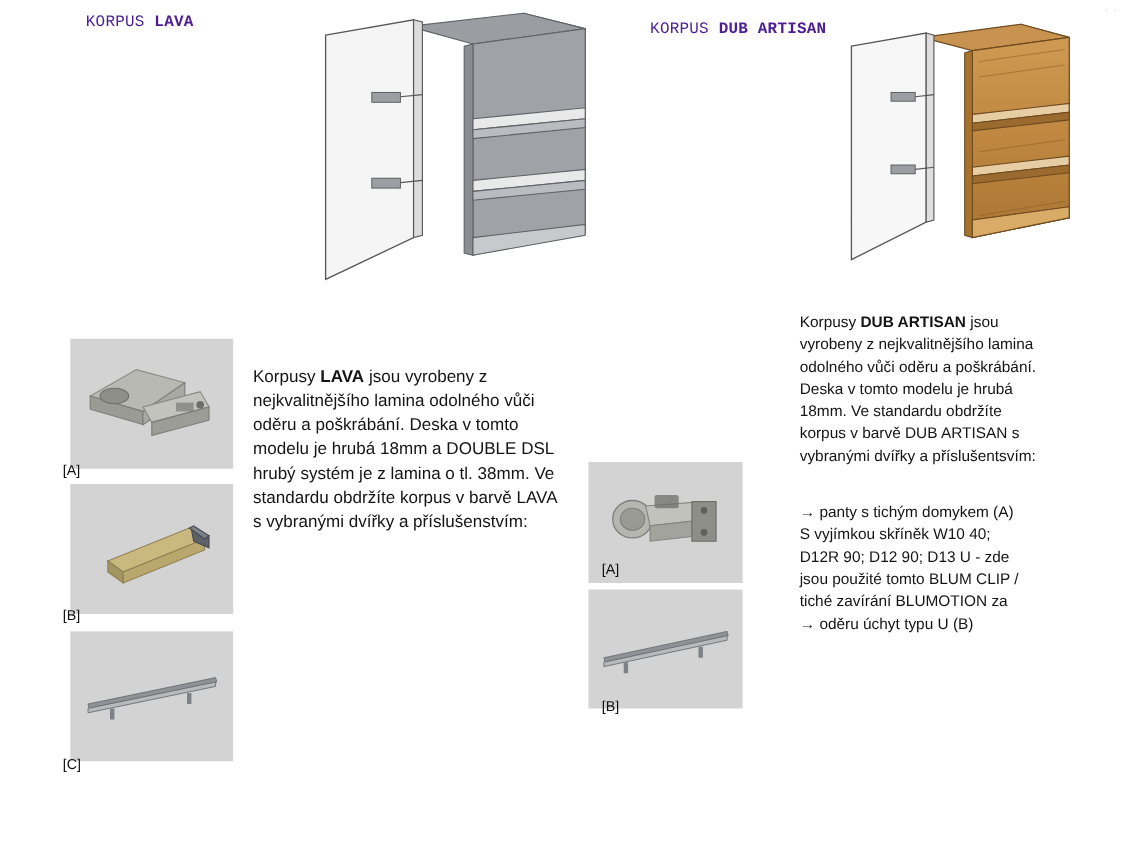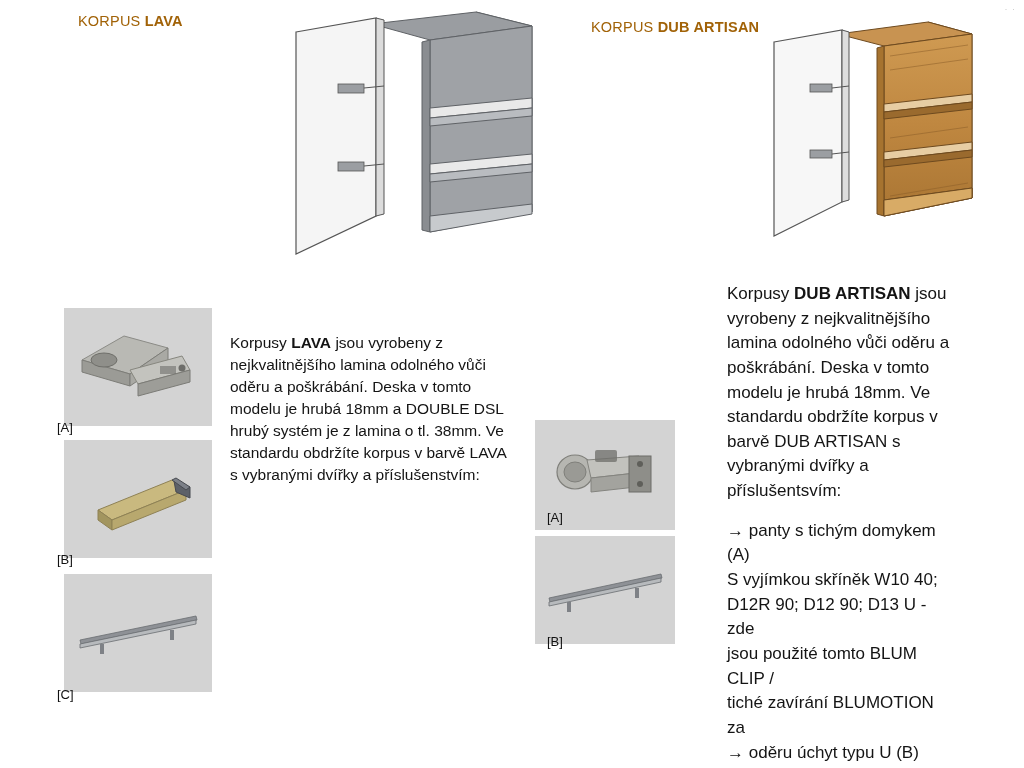--- a/index.html
+++ b/index.html
@@ -18,22 +18,23 @@
   .page {
     position: absolute;
     inset: 0;
   }
 
   
   .section-title {
     position: absolute;
     font-size: 14.5px;
     letter-spacing: 0.2px;
-    color: #a16207;
+    color: #4c1d95;
     white-space: nowrap;
+    font-family: Liberation Mono, monospace;
   }
   .section-title .bold { font-weight: bold; }
   #title-lava { left: 78px; top: 13px; }
   #title-dub  { left: 560px; top: 19px; margin-left: 31px; }
 
   
   .cabinet {
     position: absolute;
   }
 
@@ -49,30 +50,30 @@
   #text-lava {
     left: 230px;
     top: 298px;
     width: 285px;
     margin-top: 34px;
   }
   #text-dub {
     left: 727px;
     top: 282px;
     width: 228px;
-    font-size: 17px;
+    font-size: 14px;
     line-height: 1.45;
   }
   .bullets {
     margin-top: 14px;
   }
   .bullets .line {
     white-space: pre-wrap;
   }
-  #text-dub .bullets { margin-top: 15px; }
+  #text-dub .bullets { margin-top: 31px; }
 
   
   .photo {
     position: absolute;
     background: #d3d3d3;
     overflow: hidden;
   }
   .photo-label {
     position: absolute;
     font-size: 13px;

